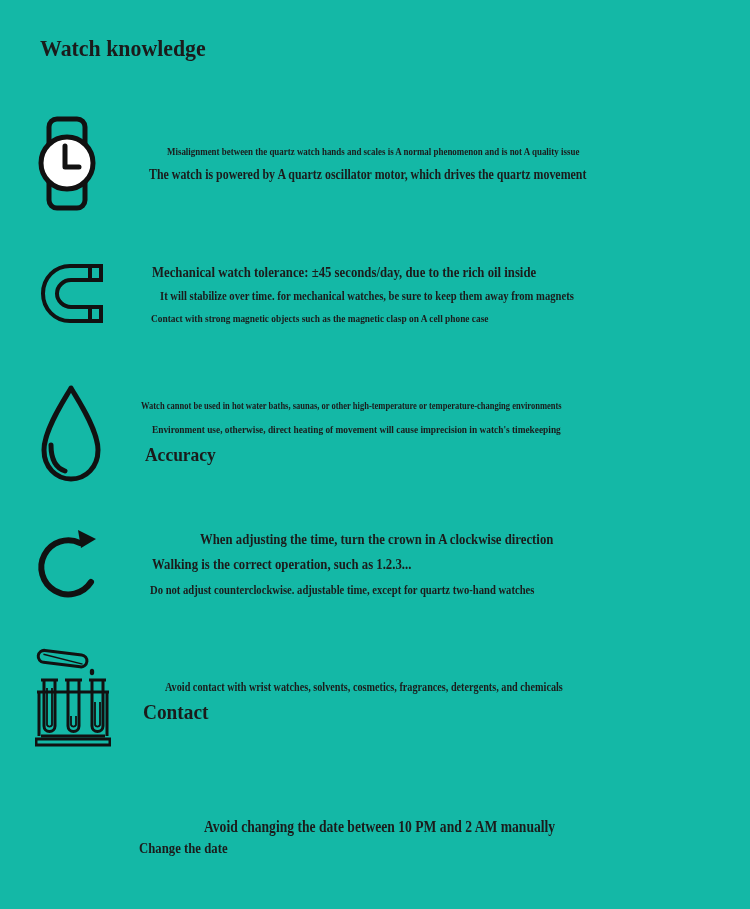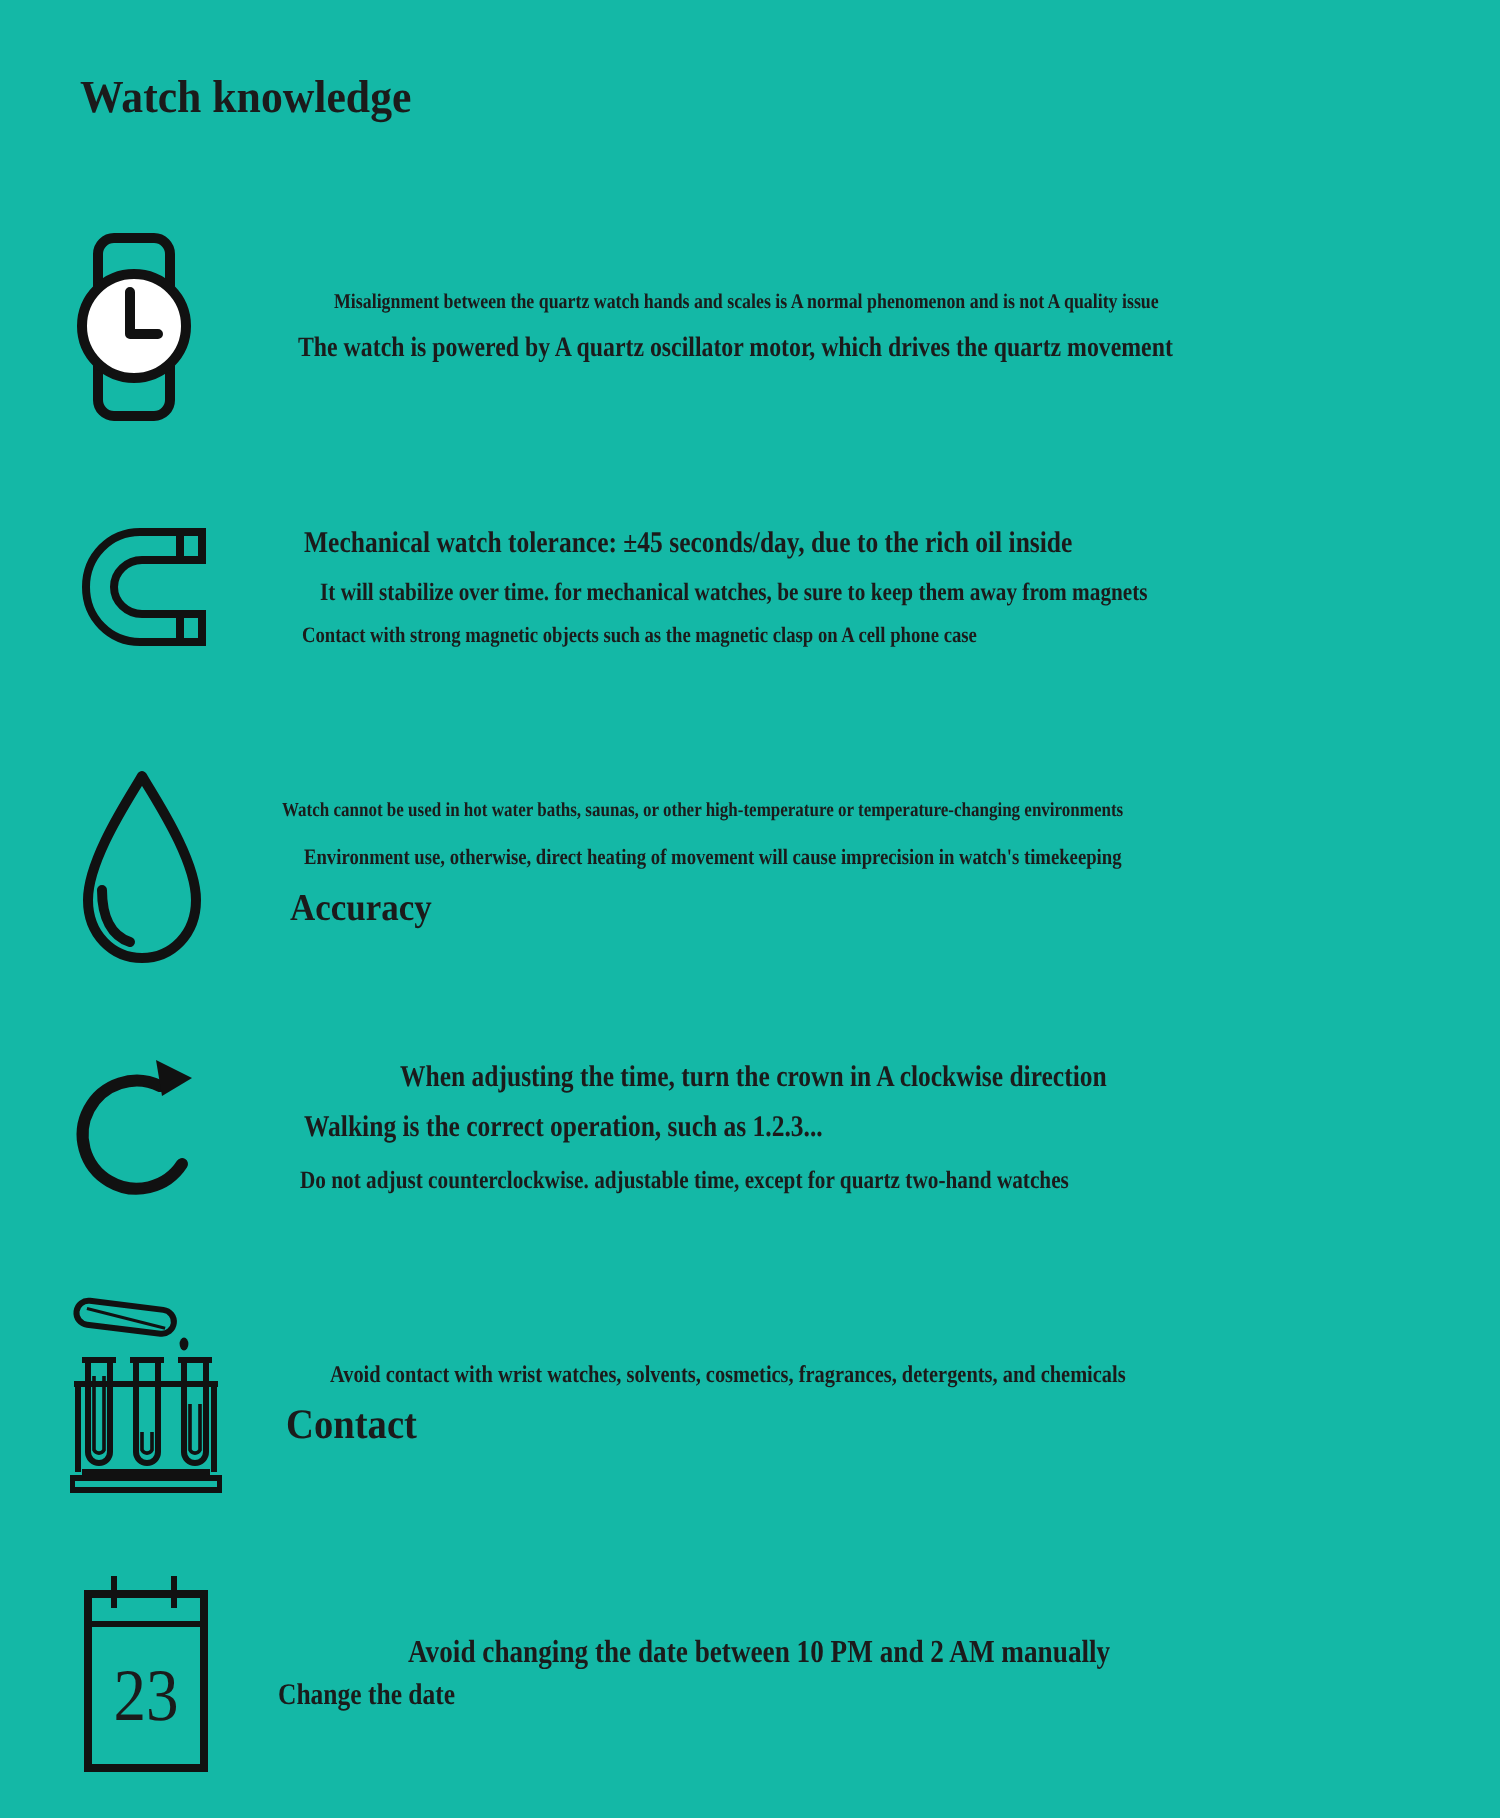--- a/index.html
+++ b/index.html
@@ -134,25 +134,16 @@
         <path d="M60,58 V81 A2.8,2.8 0 0 0 65,81 V58"></path>
       </g>
 
       <line x1="6" y1="92" x2="70" y2="92" stroke="#111" stroke-width="3"></line>
       <rect x="1" y="95" width="74" height="6" fill="none" stroke="#111" stroke-width="3"></rect>
     </svg>
   </div>
   <div class="line t-md" id="s5l1">Avoid contact with wrist watches, solvents, cosmetics, fragrances, detergents, and chemicals</div>
   <div class="line t-xl" id="s5l2">Contact</div>
 
-  <div class="icon" id="icon-calendar">
-    <svg viewBox="0 0 64 101" xmlns="http://www.w3.org/2000/svg">
-      <rect x="3" y="11" width="58" height="87" fill="none" stroke="#111" stroke-width="4"></rect>
-      <line x1="3" y1="26" x2="61" y2="26" stroke="#111" stroke-width="3"></line>
-      <line x1="16" y1="2" x2="16" y2="18" stroke="#111" stroke-width="3"></line>
-      <line x1="46" y1="2" x2="46" y2="18" stroke="#111" stroke-width="3"></line>
-    </svg>
-    <div class="cal-day">23</div>
-  </div>
   <div class="line t-lg" id="s6l1">Avoid changing the date between 10 PM and 2 AM manually</div>
   <div class="line t-lg" id="s6l2">Change the date</div>
 
 </div>
 
 </body></html>

